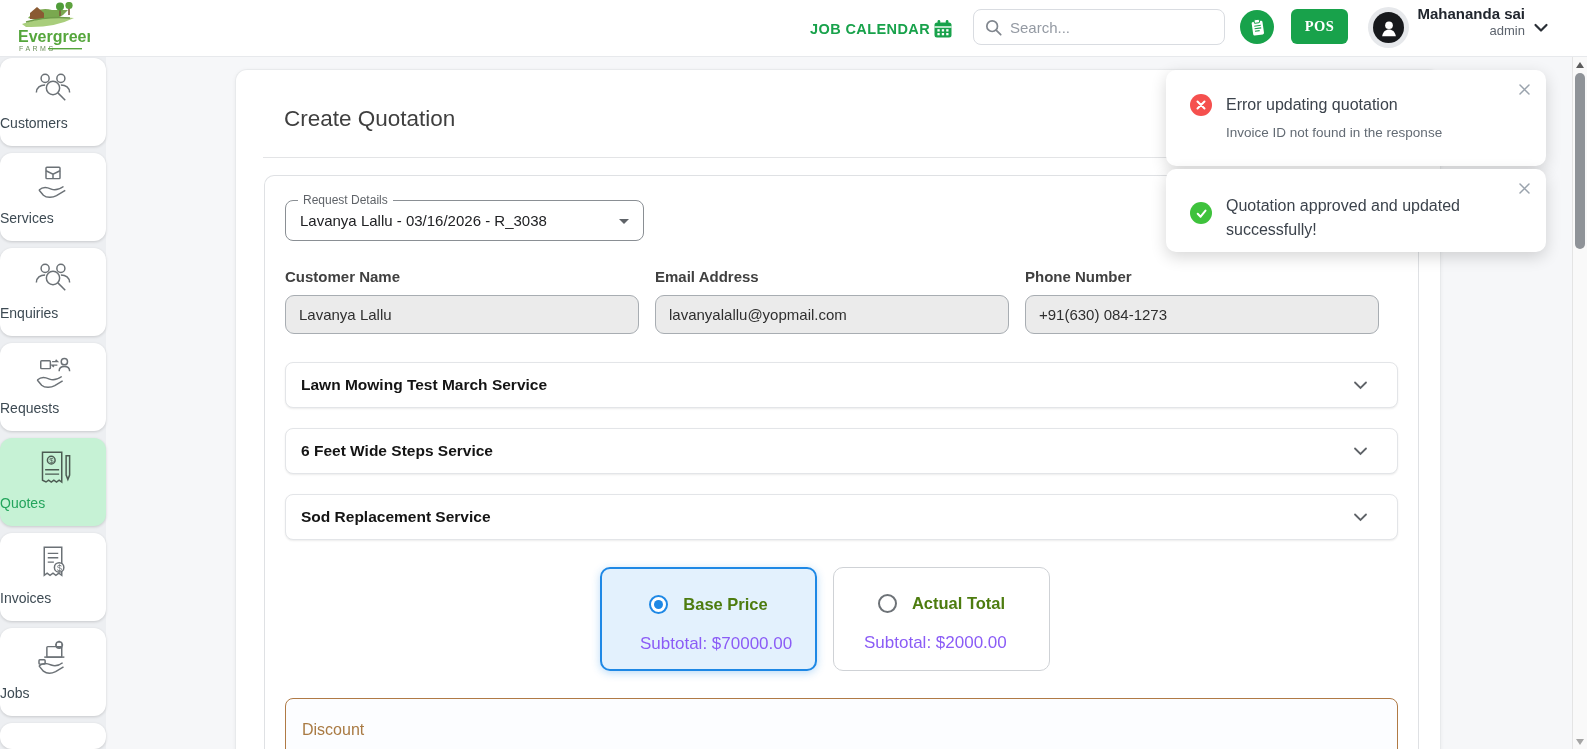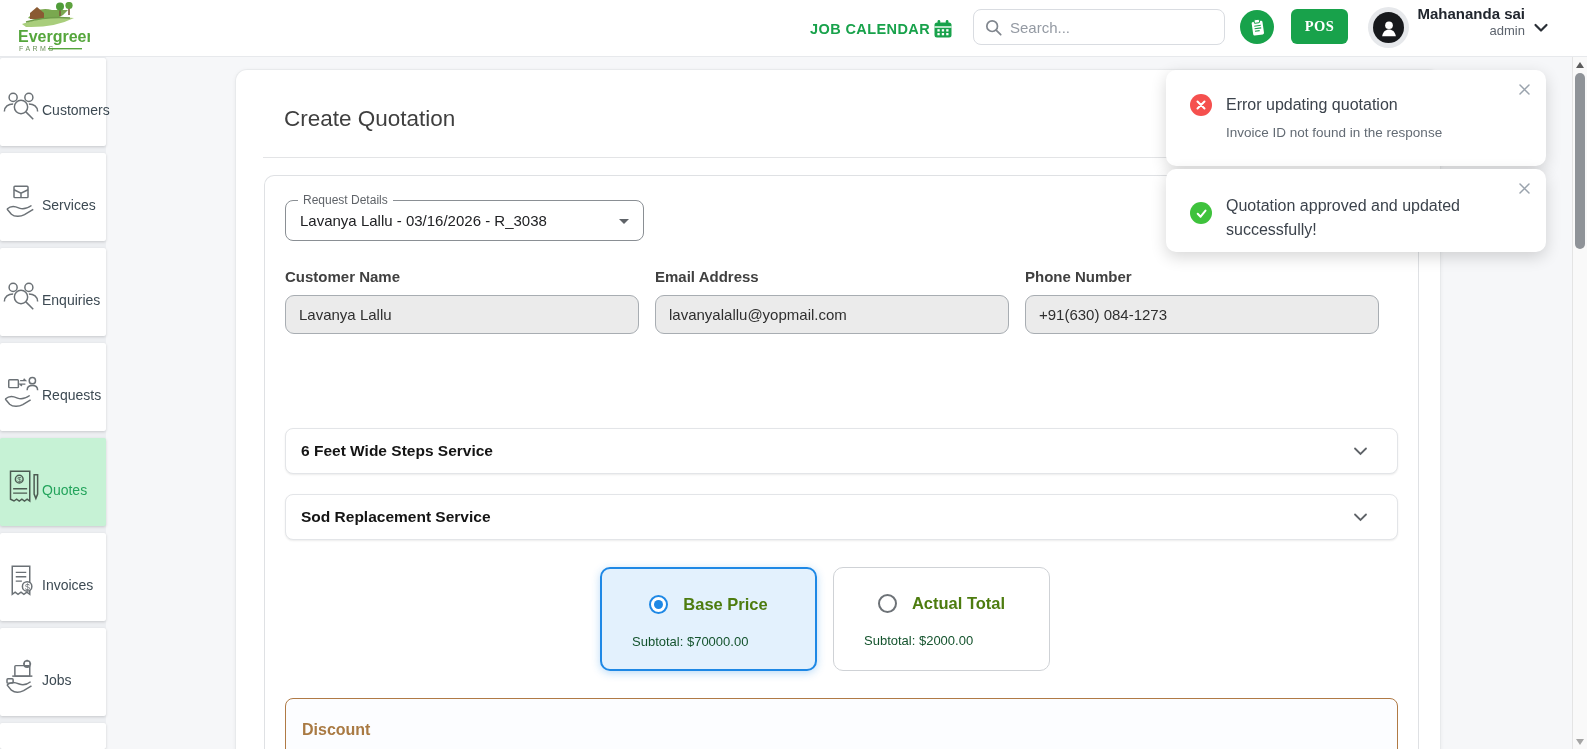--- a/index.html
+++ b/index.html
@@ -31,22 +31,22 @@
   .avatar{position:absolute;left:1368px;top:7px;width:41px;height:41px;border-radius:50%;background:#e6e8eb;
           display:flex;align-items:center;justify-content:center;cursor:pointer;}
   .avatar-inner{width:31px;height:31px;border-radius:50%;background:#17191c;display:flex;align-items:center;justify-content:center;}
   .userblock{position:absolute;left:1415px;top:4px;width:110px;text-align:right;cursor:pointer;}
   .userblock .name{font-size:15px;font-weight:700;color:#21262e;line-height:19px;}
   .userblock .role{font-size:13px;color:#5d646e;line-height:16px;}
   .user-chevron{position:absolute;left:1530px;top:17px;cursor:pointer;}
 
   
   .sidebar{position:absolute;left:0;top:57px;width:106px;height:692px;background:#edeff2;z-index:5;}
-  .side-item{position:absolute;left:0;width:106px;height:88px;background:#fff;border-radius:2px;
-             box-shadow:0 1px 3px rgba(0,0,0,.16);display:flex;flex-direction:row;align-items:center;
+  .side-item{position:absolute;left:0;width:106px;height:88px;background:#fff;border-radius:12px;
+             box-shadow:0 1px 3px rgba(0,0,0,.16);display:flex;flex-direction:column;
              justify-content:flex-start;padding-top:9px;cursor:pointer;}
   .side-item .ic{height:42px;display:flex;align-items:center;justify-content:center;color:#6b7176;}
   .side-item .lbl{font-size:14px;color:#3d4a53;margin-top:6px;}
   .side-item.active{background:var(--quotes-bg);}
   .side-item.active .lbl{color:var(--quotes-text);}
 
   
   .main{position:absolute;left:106px;top:57px;width:1466px;height:692px;background:#f6f7f9;}
   .content-card{position:absolute;left:129px;top:12px;width:1206px;height:760px;background:#fff;
                 border:1px solid #e8eaec;border-bottom:none;border-radius:12px 12px 0 0;
@@ -77,25 +77,25 @@
   .price-card{position:absolute;top:391px;width:217px;height:104px;border-radius:10px;background:#fff;
               border:1px solid #cfd2d6;cursor:pointer;}
   .price-card.selected{border:2px solid var(--blue);background:var(--blue-bg);
               box-shadow:0 2px 8px rgba(30,136,229,.3);}
   .price-row{display:flex;align-items:center;justify-content:center;gap:15px;margin-top:26px;}
   .radio{width:19px;height:19px;border-radius:50%;border:2px solid #6d7277;position:relative;background:#fff;}
   .price-card.selected .radio{border-color:var(--blue);}
   .price-card.selected .radio::after{content:"";position:absolute;left:3px;top:3px;width:9px;height:9px;
               border-radius:50%;background:var(--blue);}
   .price-label{font-size:16.5px;font-weight:700;color:#4d7c0f;}
-  .subtotal{font-size:13px;color:#14532d;margin:20px 0 0 30px;}
+  .subtotal{font-size:17px;color:#8b5cf6;margin:20px 0 0 38px;}
 
   .discount-box{position:absolute;left:20px;top:522px;width:1113px;height:120px;border:1.5px solid var(--brown);
                 border-radius:8px;background:#fcfdff;padding:22px 0 0 16px;}
-  .discount-title{font-size:16px;font-weight:700;color:var(--brown-text);}
+  .discount-title{font-size:16px;font-weight:400;color:var(--brown-text);}
 
   
   .toast{position:absolute;left:1166px;width:380px;background:#fff;border-radius:10px;z-index:50;
          box-shadow:0 5px 16px rgba(0,0,0,.16);}
   .toast.t1{top:70px;height:96px;}
   .toast.t2{top:169px;height:83px;}
   .toast-close{position:absolute;top:10px;right:13px;width:18px;height:18px;border:none;background:transparent;
                cursor:pointer;display:flex;align-items:center;justify-content:center;}
   .toast-icon{position:absolute;left:24px;width:22px;height:22px;border-radius:50%;display:flex;
               align-items:center;justify-content:center;}
@@ -308,20 +308,26 @@
         </div>
         <div class="field-col" style="left:390px">
           <span class="flabel">Email Address</span>
           <input class="field-input" readonly="" value="lavanyalallu@yopmail.com" style="">
         </div>
         <div class="field-col" style="left:760px">
           <span class="flabel">Phone Number</span>
           <input class="field-input" readonly="" value="+91(630) 084-1273" style="">
         </div>
 
+        <div class="accordion" style="top:186px">
+          <span class="atitle">Lawn Mowing Test March Service</span>
+          <svg width="22" height="22" viewBox="0 0 22 22">
+            <path d="M6 8.5 l5.5 5.5 L17 8.5" stroke="#5f6368" stroke-width="1.8" fill="none" stroke-linecap="round"></path>
+          </svg>
+        </div>
         <div class="accordion" style="top:252px">
           <span class="atitle">6 Feet Wide Steps Service</span>
           <svg width="22" height="22" viewBox="0 0 22 22">
             <path d="M6 8.5 l5.5 5.5 L17 8.5" stroke="#5f6368" stroke-width="1.8" fill="none" stroke-linecap="round"></path>
           </svg>
         </div>
         <div class="accordion" style="top:318px">
           <span class="atitle">Sod Replacement Service</span>
           <svg width="22" height="22" viewBox="0 0 22 22">
             <path d="M6 8.5 l5.5 5.5 L17 8.5" stroke="#5f6368" stroke-width="1.8" fill="none" stroke-linecap="round"></path>

